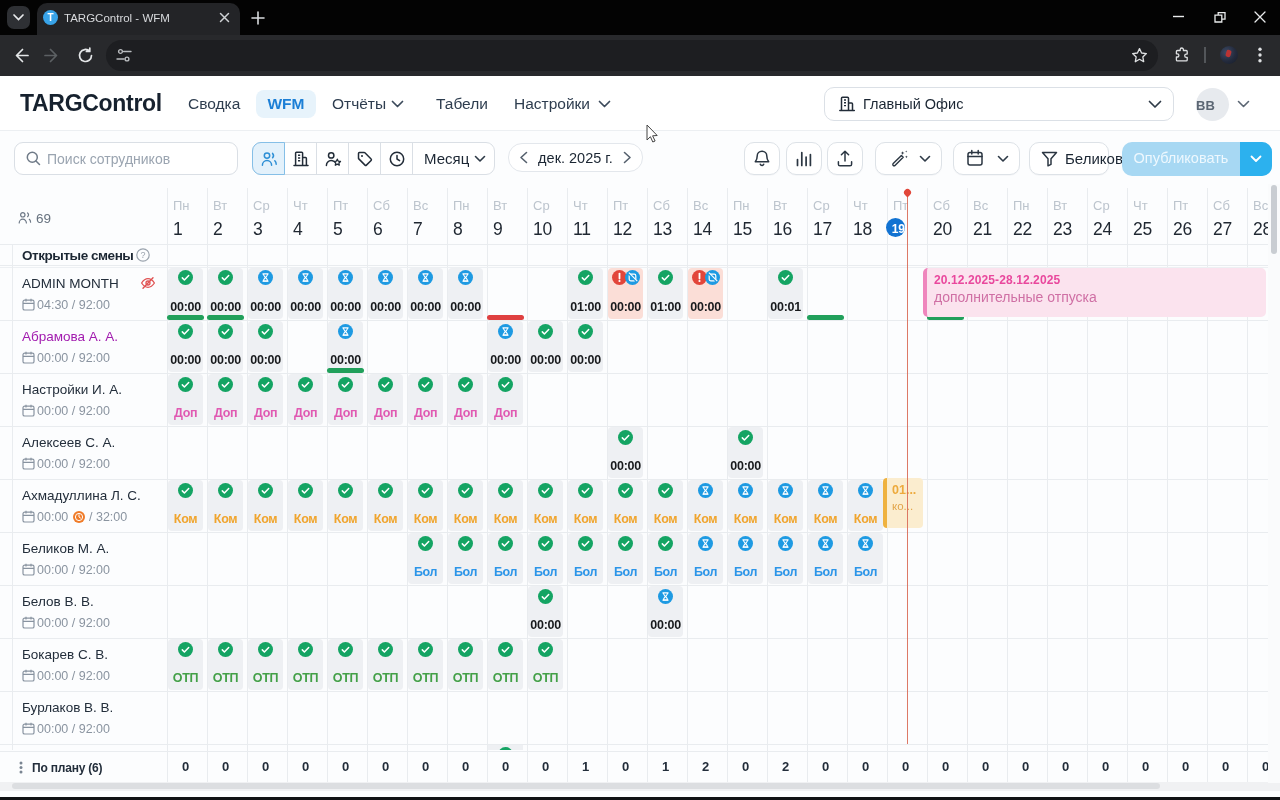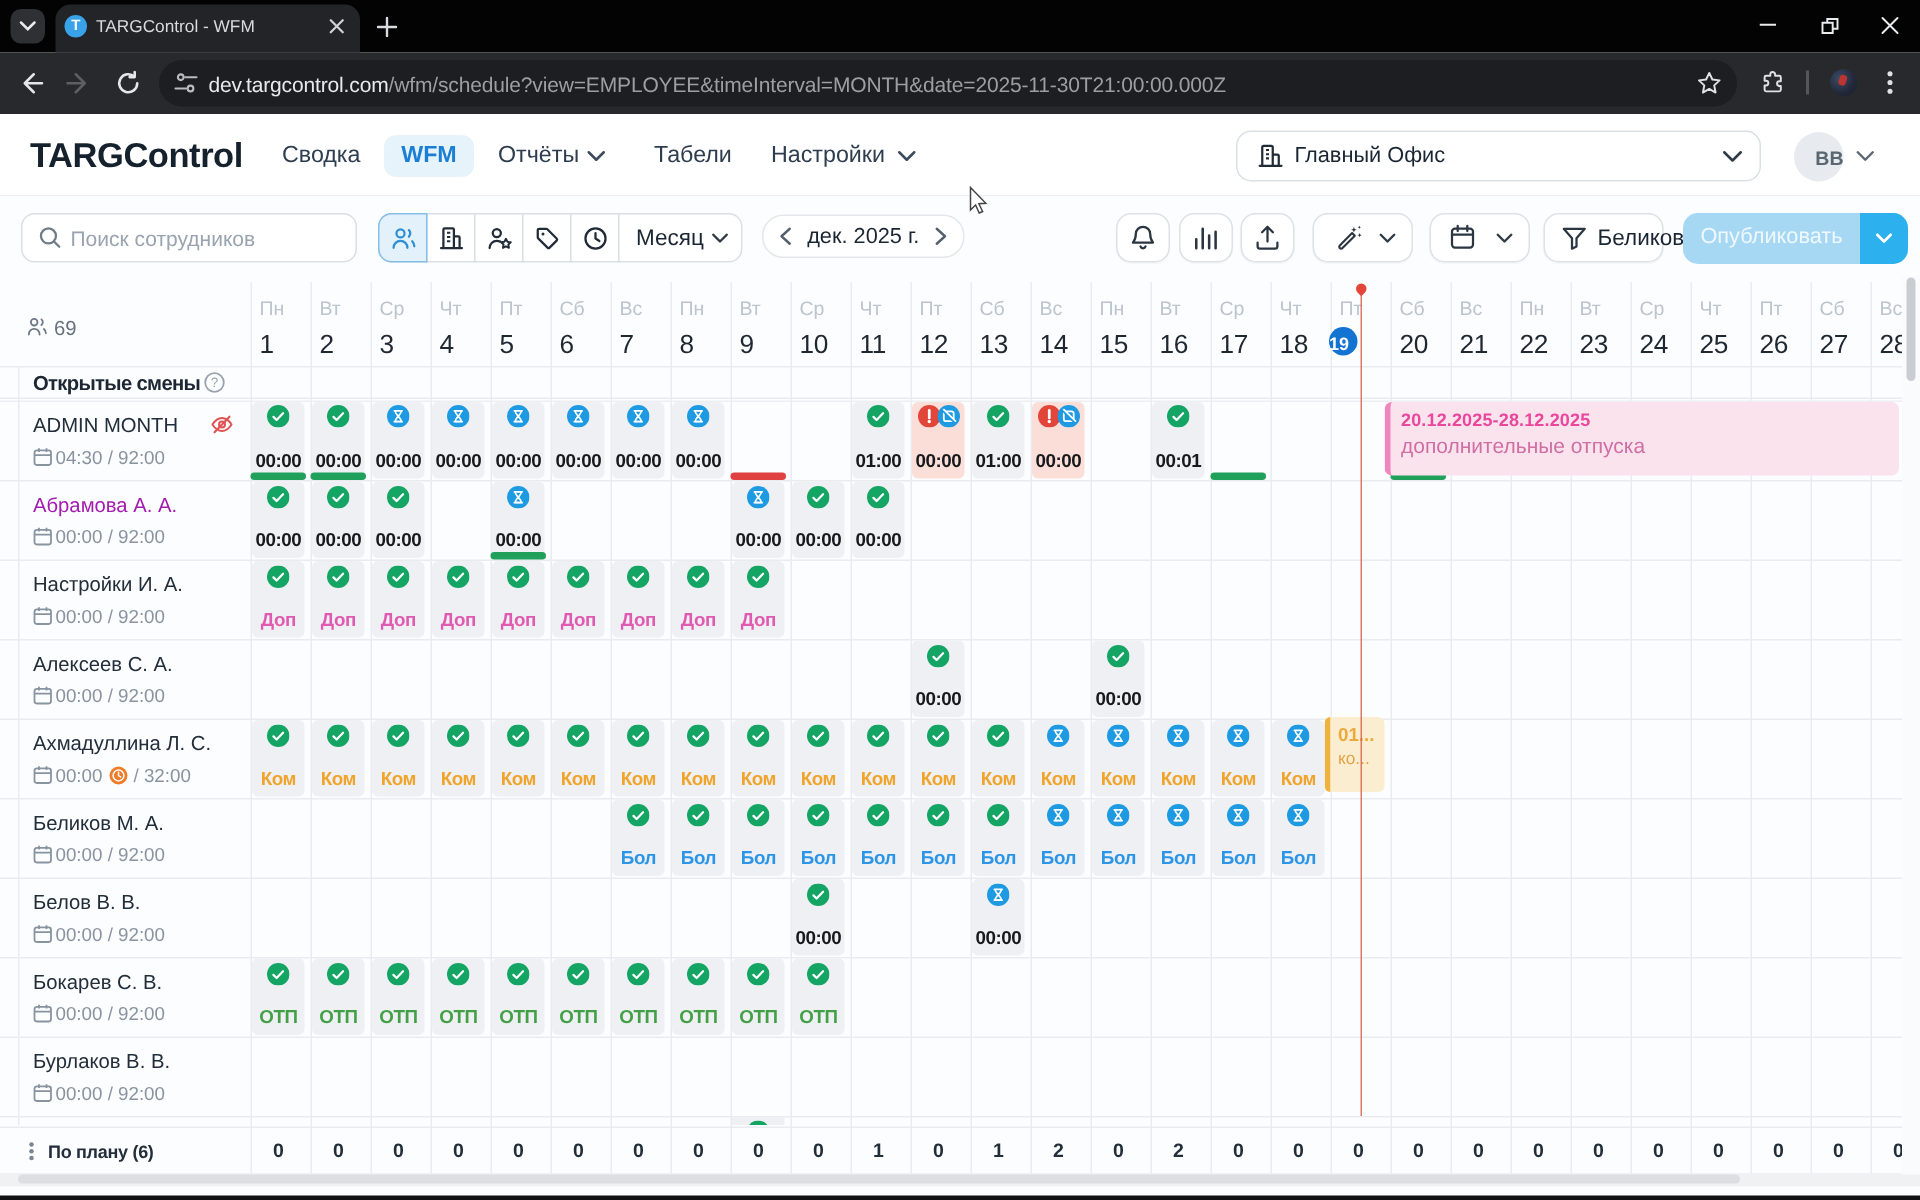--- a/index.html
+++ b/index.html
@@ -42,21 +42,20 @@
 <svg class="ic" style="left:77px;top:47px" width="17" height="17">
       <path d="M14.5 8.5a6 6 0 1 1-1.8-4.3M12.8 1v3.4H9.4" stroke="#e4e6e8" stroke-width="1.7" fill="none" stroke-linecap="round" stroke-linejoin="round"></path>
     </svg>
 <div class="abs" style="left:106px;top:40px;width:1052px;height:31px;border-radius:15.5px;background:#1d1e21"></div>
 <svg class="ic" style="left:116px;top:48px" width="16" height="15">
       <circle cx="4.5" cy="3.5" r="1.9" stroke="#b9bcbf" stroke-width="1.4" fill="none"></circle>
       <path d="M7.5 3.5H15" stroke="#b9bcbf" stroke-width="1.4" stroke-linecap="round"></path>
       <circle cx="11" cy="11" r="1.9" stroke="#b9bcbf" stroke-width="1.4" fill="none"></circle>
       <path d="M1 11h7" stroke="#b9bcbf" stroke-width="1.4" stroke-linecap="round"></path>
     </svg>
-<div class="abs" style="left:139px;top:48px;font-size:14px;color:#e7e9eb;letter-spacing:-.1px">dev.targcontrol.com<span style="color:#9b9fa4">/wfm/schedule?view=EMPLOYEE&amp;timeInterval=MONTH&amp;date=2025-11-30T21:00:00.000Z</span></div>
 <svg class="ic" style="left:1131px;top:47px" width="17" height="17">
       <path d="M8.5 1.6l2.1 4.4 4.8.6-3.6 3.3.9 4.8-4.2-2.4-4.2 2.4.9-4.8L1.6 6.6l4.8-.6z" stroke="#dfe1e3" stroke-width="1.3" fill="none" stroke-linejoin="round"></path>
     </svg>
 <svg class="ic" style="left:1174px;top:47px" width="16" height="16">
       <path d="M6.2 2.6a1.6 1.6 0 0 1 3.2 0v.9h2.8a1 1 0 0 1 1 1v2.6h-.9a1.6 1.6 0 0 0 0 3.2h.9v2.6a1 1 0 0 1-1 1H3.4a1 1 0 0 1-1-1V10h.9a1.6 1.6 0 0 0 0-3.2h-.9V4.5a1 1 0 0 1 1-1h2.8z" stroke="#dfe1e3" stroke-width="1.3" fill="none" stroke-linejoin="round"></path>
     </svg>
 <div class="abs" style="left:1204px;top:47px;width:1.5px;height:16px;background:#53565a"></div>
 <div class="abs" style="left:1220px;top:46px;width:18px;height:18px;border-radius:50%;background:radial-gradient(circle at 35% 35%,#3d4b66 0%,#232a3c 55%,#151b28 100%)"></div>
 <div class="abs" style="left:1226px;top:50px;width:5px;height:7px;background:#b33;border-radius:2px;transform:rotate(18deg)"></div>
 <svg class="ic" style="left:1258px;top:47px" width="4" height="16">
@@ -81,21 +80,21 @@
 <div class="abs" style="left:824px;top:87px;width:350px;height:34px;border:1px solid #dbe0e6;border-radius:10px;background:#fff"></div>
 <svg class="ic" style="left:838px;top:95px" width="18" height="18">
       <path d="M3.5 15.5V3.2a1 1 0 0 1 1-1h5a1 1 0 0 1 1 1v12.3M10.5 8h3a1 1 0 0 1 1 1v6.5M1.8 15.5h14.5" stroke="#222c38" stroke-width="1.5" fill="none" stroke-linecap="round"></path>
       <path d="M6 5h2M6 7.8h2M6 10.6h2" stroke="#222c38" stroke-width="1.4"></path>
     </svg>
 <div class="abs" style="left:863px;top:96px;font-size:14.5px;color:#1b2633">Главный Офис</div>
 <svg class="ic" style="left:1148px;top:100px" width="14" height="9">
       <path d="M1.5 1.5l5.5 5.5 5.5-5.5" stroke="#2e3a47" stroke-width="1.7" fill="none" stroke-linecap="round" stroke-linejoin="round"></path>
     </svg>
 <div class="abs" style="left:1196px;top:88px;width:33px;height:33px;border-radius:50%;background:#e7eaee"></div>
-<div class="abs" style="left:1196px;top:98px;width:33px;text-align:right;font-size:13px;font-weight:600;color:#5b6673">BB</div>
+<div class="abs" style="left:1196px;top:98px;width:33px;text-align:left;font-size:13px;font-weight:600;color:#5b6673">BB</div>
 <svg class="ic" style="left:1237px;top:100px" width="13" height="9">
       <path d="M1.5 1.5L6.5 6.5L11.5 1.5" stroke="#5b6673" stroke-width="1.6" fill="none" stroke-linecap="round" stroke-linejoin="round"></path>
     </svg>
 <div class="abs" style="left:0;top:131px;width:1280px;height:669px;background:#fcfdfe"></div>
 <div class="abs" style="left:14px;top:142px;width:224px;height:33px;border:1px solid #dadfe5;border-radius:9px;background:#fff"></div>
 <svg class="ic" style="left:26px;top:151px" width="15" height="15">
       <circle cx="6.3" cy="6.3" r="5" stroke="#707b88" stroke-width="1.5" fill="none"></circle>
       <path d="M10 10l3.5 3.5" stroke="#707b88" stroke-width="1.5" stroke-linecap="round"></path>
     </svg>
 <div class="abs" style="left:47px;top:151px;font-size:14px;color:#9aa4b0">Поиск сотрудников</div>
@@ -253,21 +252,21 @@
 <div class="abs" style="left:733.0px;top:198px;font-size:13px;color:#bcc4cd">Пн</div>
 <div class="abs" style="left:733.0px;top:219px;font-size:17.5px;font-weight:500;color:#1f2731;letter-spacing:-.3px">15</div>
 <div class="abs" style="left:773.0px;top:198px;font-size:13px;color:#bcc4cd">Вт</div>
 <div class="abs" style="left:773.0px;top:219px;font-size:17.5px;font-weight:500;color:#1f2731;letter-spacing:-.3px">16</div>
 <div class="abs" style="left:813.0px;top:198px;font-size:13px;color:#bcc4cd">Ср</div>
 <div class="abs" style="left:813.0px;top:219px;font-size:17.5px;font-weight:500;color:#1f2731;letter-spacing:-.3px">17</div>
 <div class="abs" style="left:853.0px;top:198px;font-size:13px;color:#bcc4cd">Чт</div>
 <div class="abs" style="left:853.0px;top:219px;font-size:17.5px;font-weight:500;color:#1f2731;letter-spacing:-.3px">18</div>
 <div class="abs" style="left:893.0px;top:198px;font-size:13px;color:#bcc4cd">Пт</div>
 <div class="abs" style="left:886.0px;top:218px;width:19px;height:19px;border-radius:50%;background:#1273d2"></div>
-<div class="abs" style="left:886.0px;top:221.5px;width:19px;text-align:left;font-size:12px;font-weight:600;color:#fff">19</div>
+<div class="abs" style="left:886.0px;top:221.5px;width:19px;text-align:right;font-size:12px;font-weight:600;color:#fff">19</div>
 <div class="abs" style="left:933.0px;top:198px;font-size:13px;color:#bcc4cd">Сб</div>
 <div class="abs" style="left:933.0px;top:219px;font-size:17.5px;font-weight:500;color:#1f2731;letter-spacing:-.3px">20</div>
 <div class="abs" style="left:973.0px;top:198px;font-size:13px;color:#bcc4cd">Вс</div>
 <div class="abs" style="left:973.0px;top:219px;font-size:17.5px;font-weight:500;color:#1f2731;letter-spacing:-.3px">21</div>
 <div class="abs" style="left:1013.0px;top:198px;font-size:13px;color:#bcc4cd">Пн</div>
 <div class="abs" style="left:1013.0px;top:219px;font-size:17.5px;font-weight:500;color:#1f2731;letter-spacing:-.3px">22</div>
 <div class="abs" style="left:1053.0px;top:198px;font-size:13px;color:#bcc4cd">Вт</div>
 <div class="abs" style="left:1053.0px;top:219px;font-size:17.5px;font-weight:500;color:#1f2731;letter-spacing:-.3px">23</div>
 <div class="abs" style="left:1093.0px;top:198px;font-size:13px;color:#bcc4cd">Ср</div>
 <div class="abs" style="left:1093.0px;top:219px;font-size:17.5px;font-weight:500;color:#1f2731;letter-spacing:-.3px">24</div>

